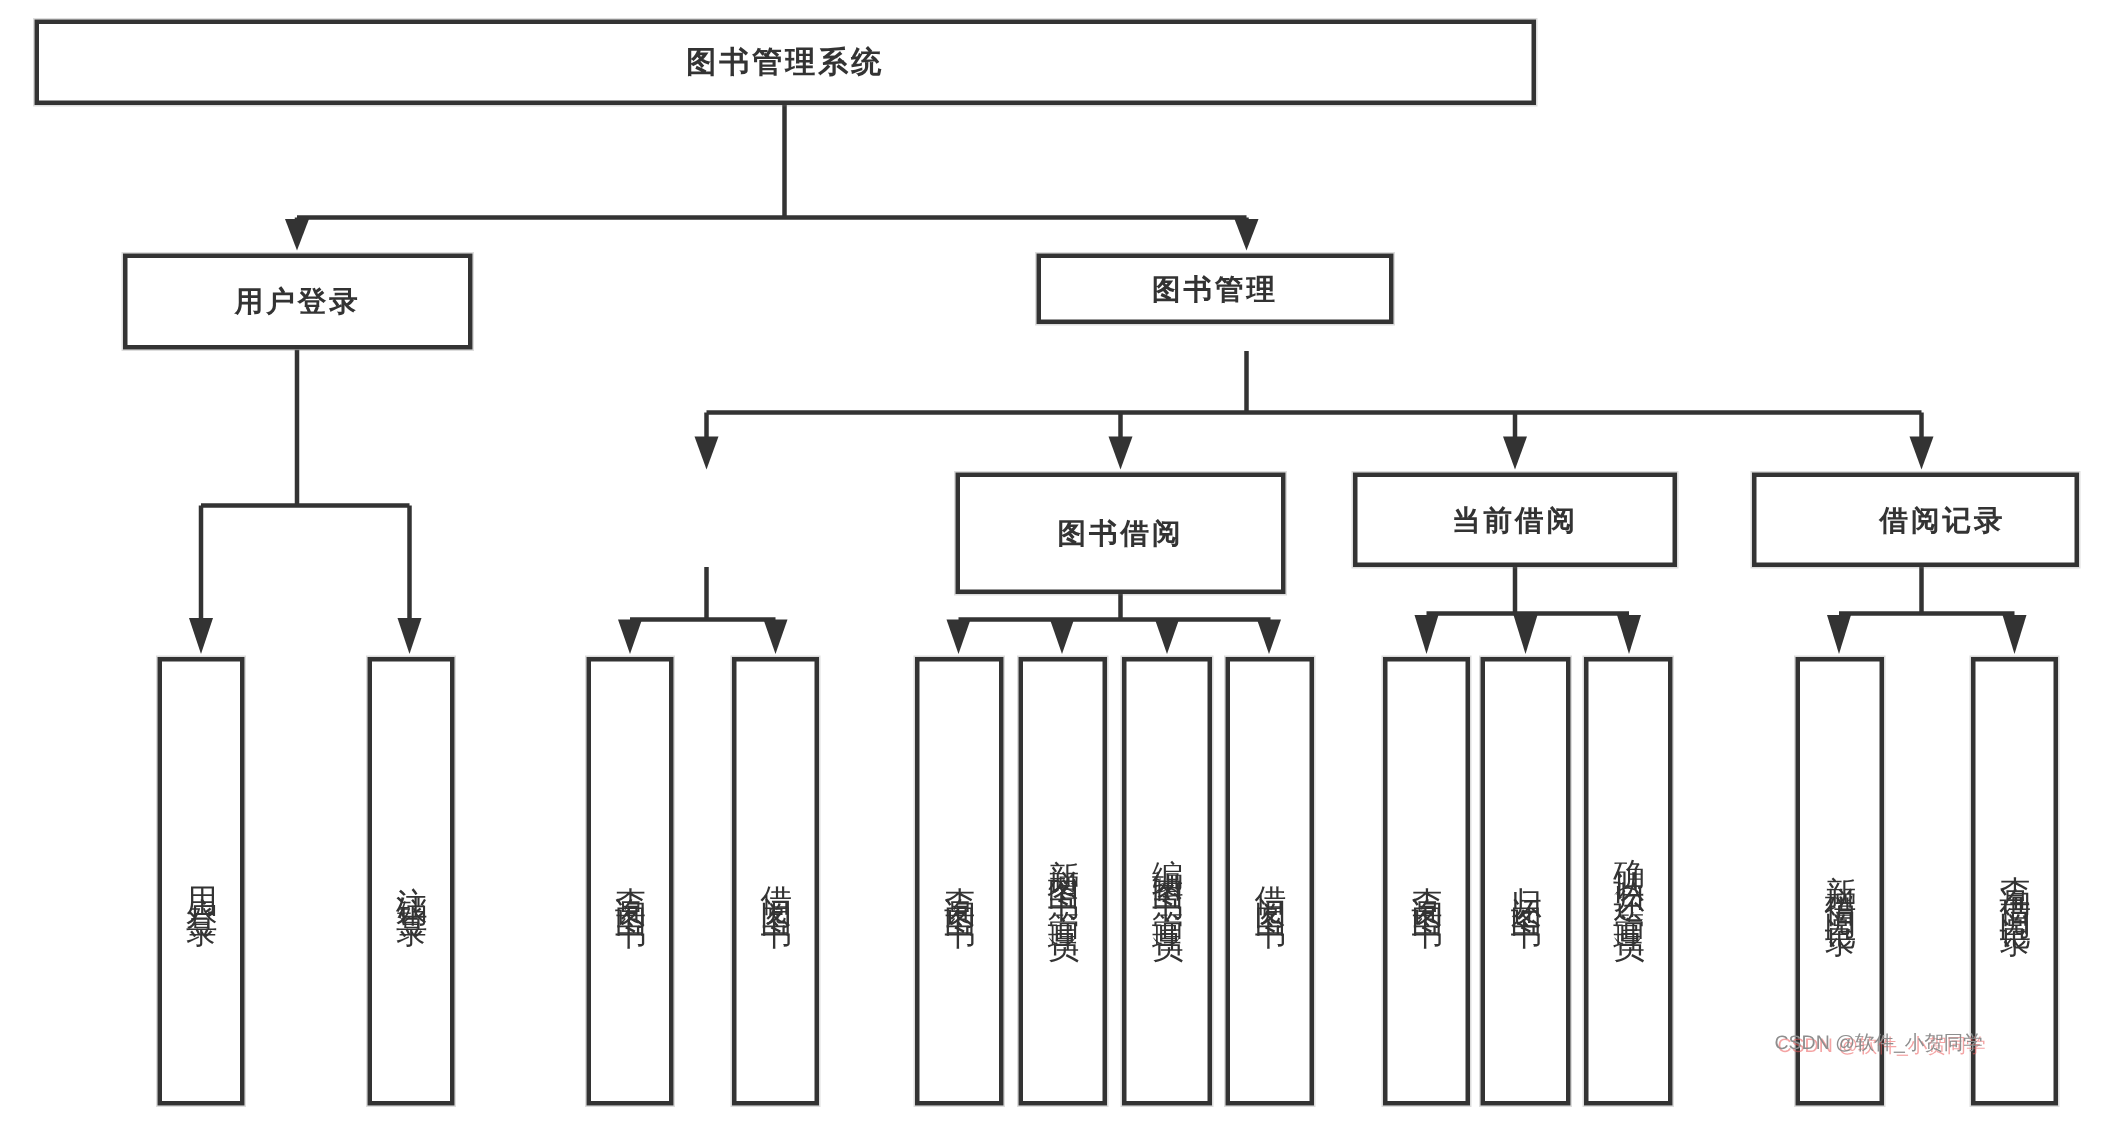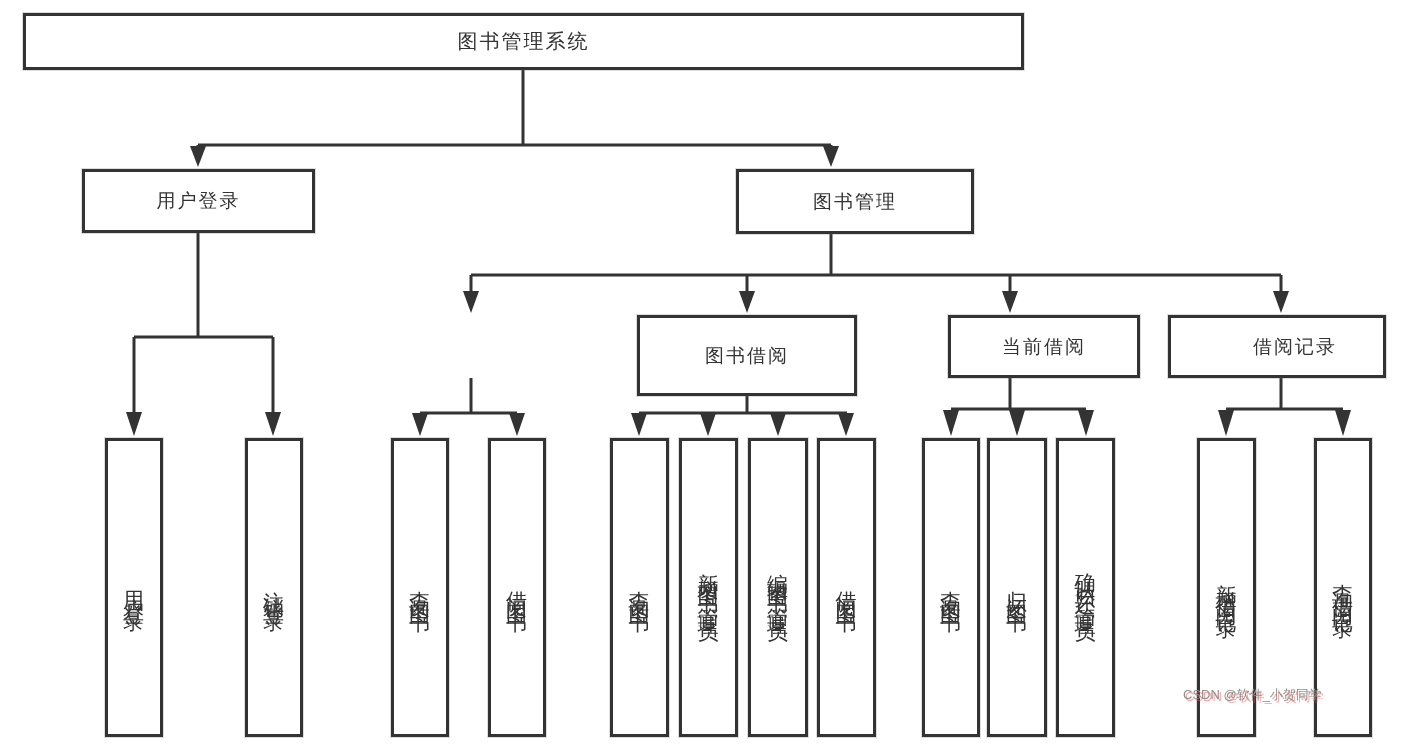--- a/index.html
+++ b/index.html
@@ -29,21 +29,21 @@
     border: 3px solid #333333;
     background: #ffffff;
     display: flex;
     align-items: center;
     justify-content: center;
     color: #333333;
     box-shadow: 0 0 0 1px rgba(120,120,120,0.25);
   }
   .hlabel {
     font-size: 19px;
-    font-weight: 400;
+    font-weight: 700;
     letter-spacing: 2px;
     white-space: nowrap;
   }
   .root .hlabel { font-size: 20px; }
   .vbox .vlabel {
     writing-mode: vertical-rl;
     text-orientation: mixed;
     font-size: 21px;
     font-weight: 500;
     letter-spacing: 7px;
@@ -144,28 +144,28 @@
     </g>
   </svg>
 
   <div class="box root" style="left:23px; top:13px; width:1001px; height:57px;">
     <span class="hlabel">图书管理系统</span>
   </div>
 
   <div class="box" style="left:82px; top:169px; width:233px; height:64px;">
     <span class="hlabel">用户登录</span>
   </div>
-  <div class="box" style="left:736px; top:169px; width:238px; height:65px;">
+  <div class="box" style="left:691px; top:169px; width:238px; height:47px;">
     <span class="hlabel">图书管理</span>
   </div>
 
   <div class="box" style="left:637px; top:315px; width:220px; height:81px;">
     <span class="hlabel">图书借阅</span>
   </div>
-  <div class="box" style="left:948px; top:315px; width:192px; height:63px;">
+  <div class="box" style="left:902px; top:315px; width:216px; height:63px;">
     <span class="hlabel">当前借阅</span>
   </div>
   <div class="box" style="left:1168px; top:315px; width:218px; height:63px;padding-left:36px;">
     <span class="hlabel">借阅记录</span>
   </div>
 
   <div class="box vbox" style="left:105px; top:438px; width:58px; height:299px;">
     <span class="vlabel">用户登录</span>
   </div>
   <div class="box vbox" style="left:245px; top:438px; width:58px; height:299px;">

